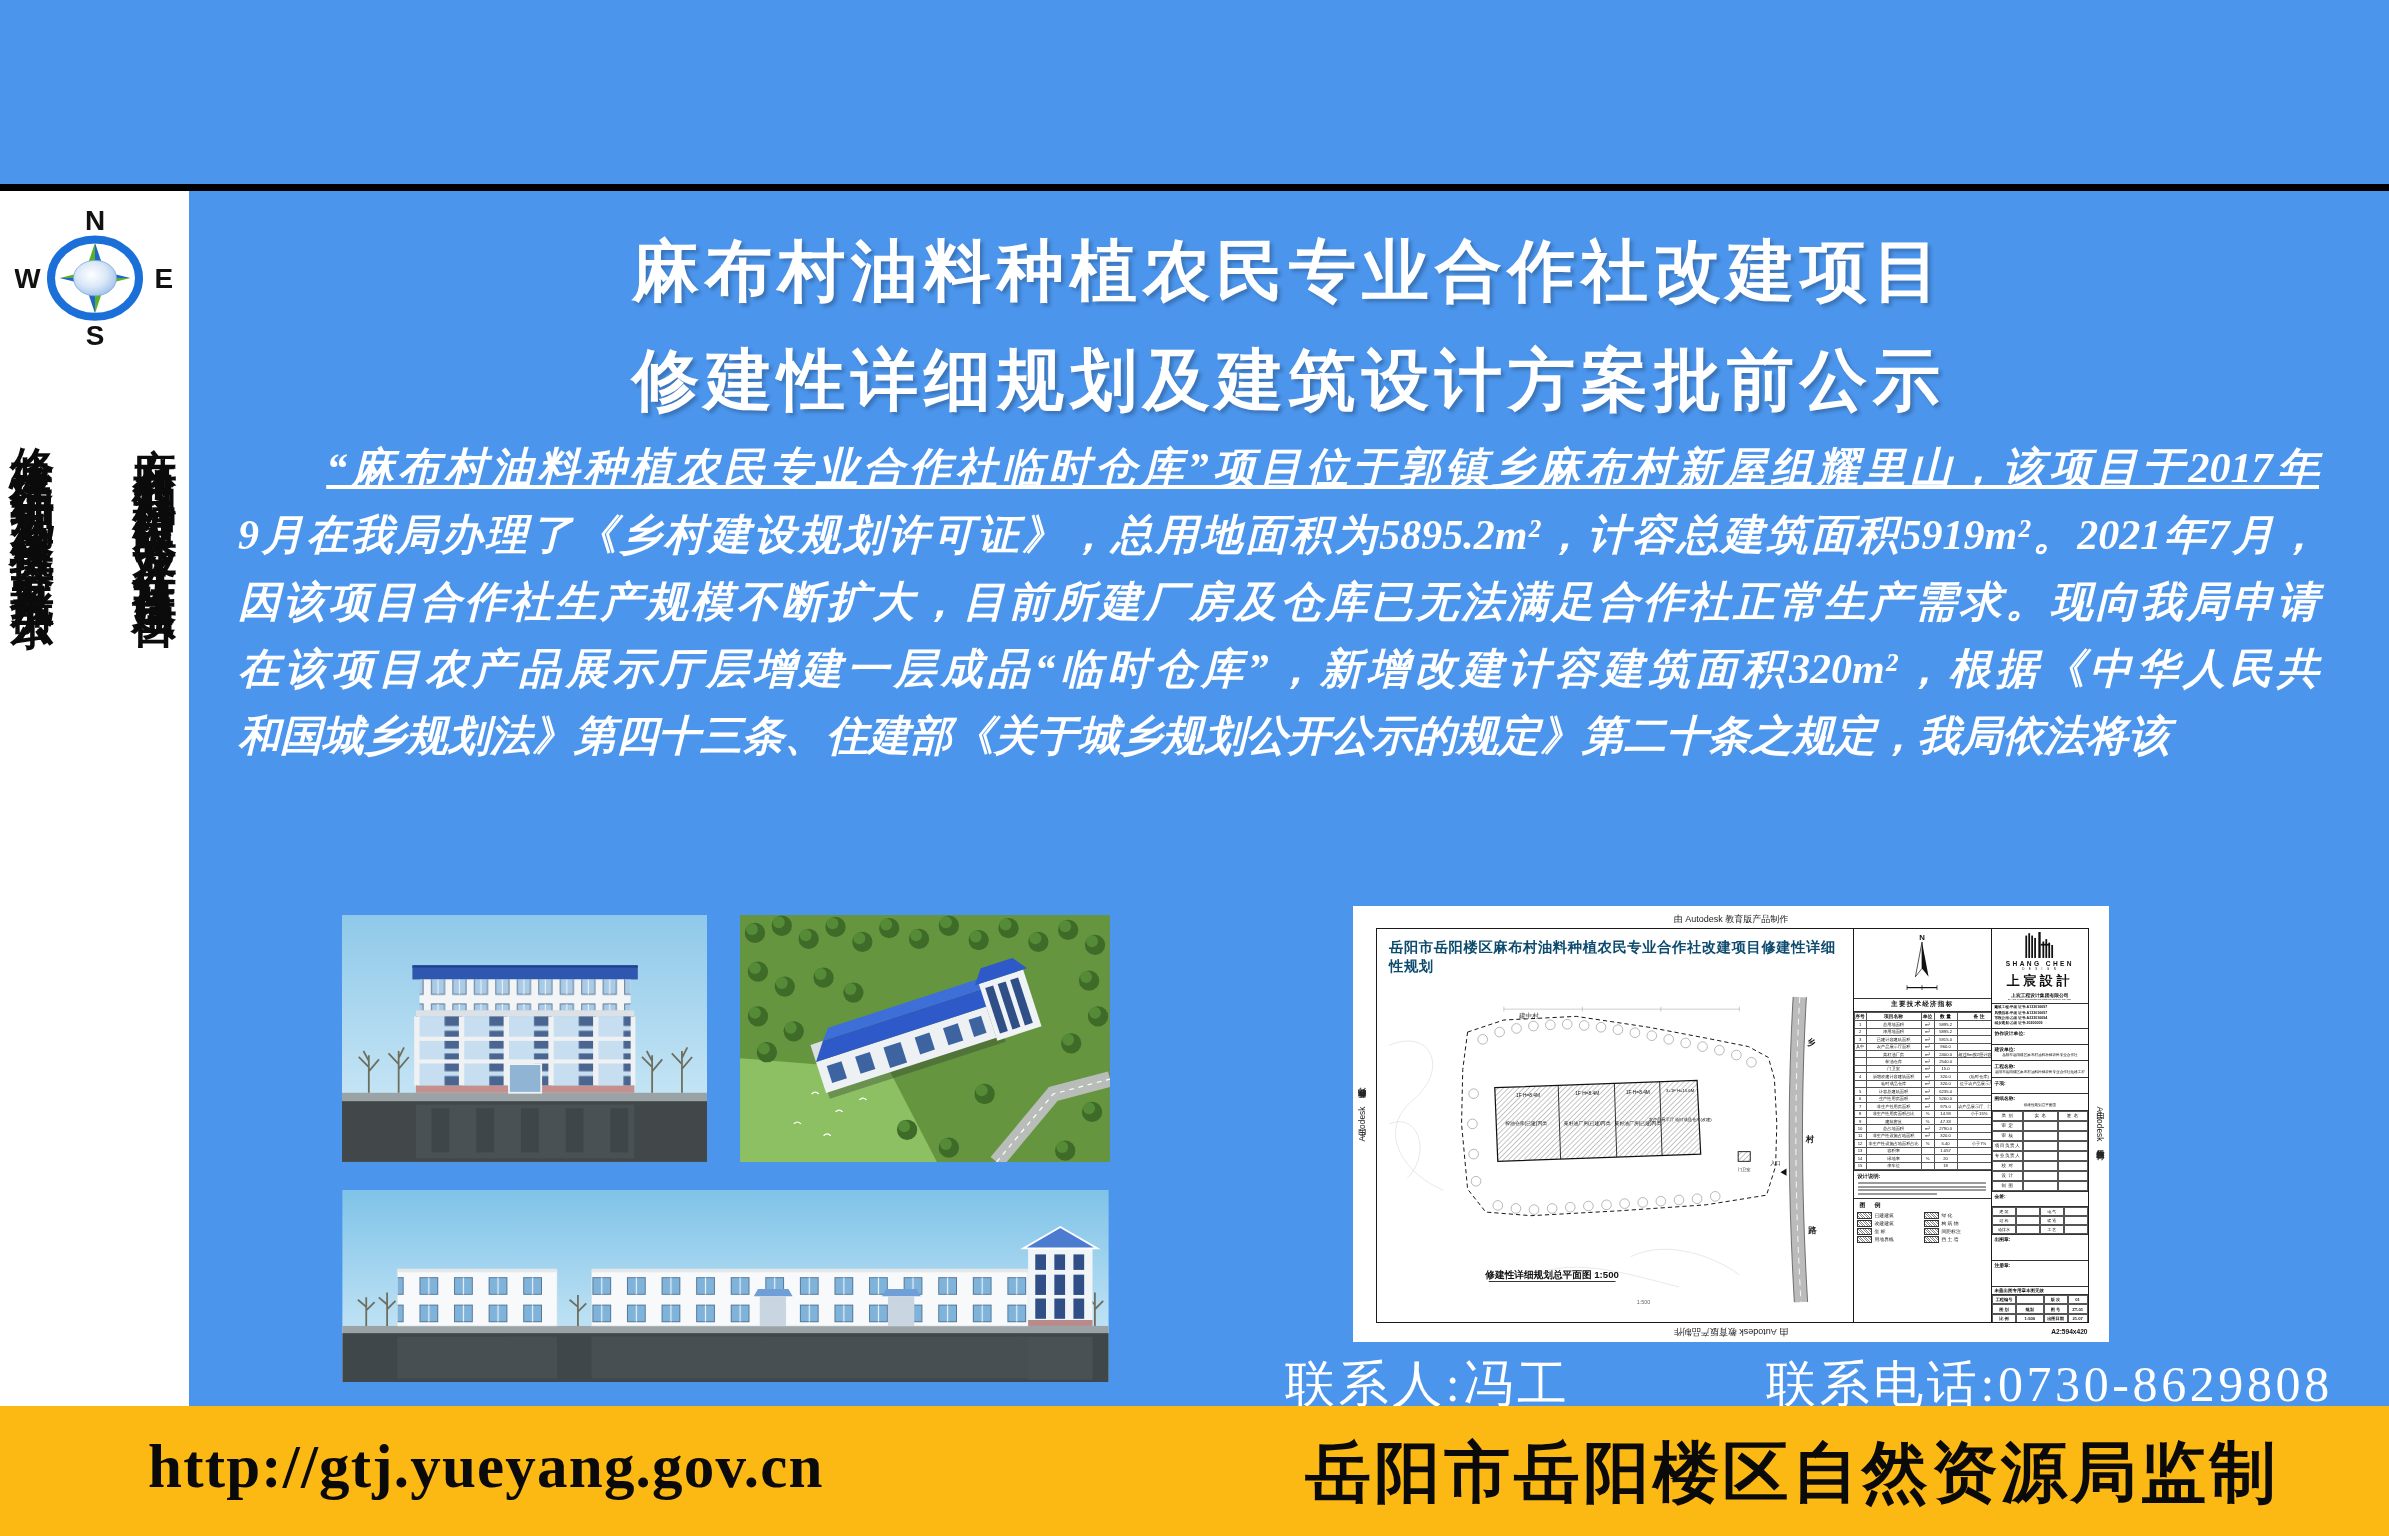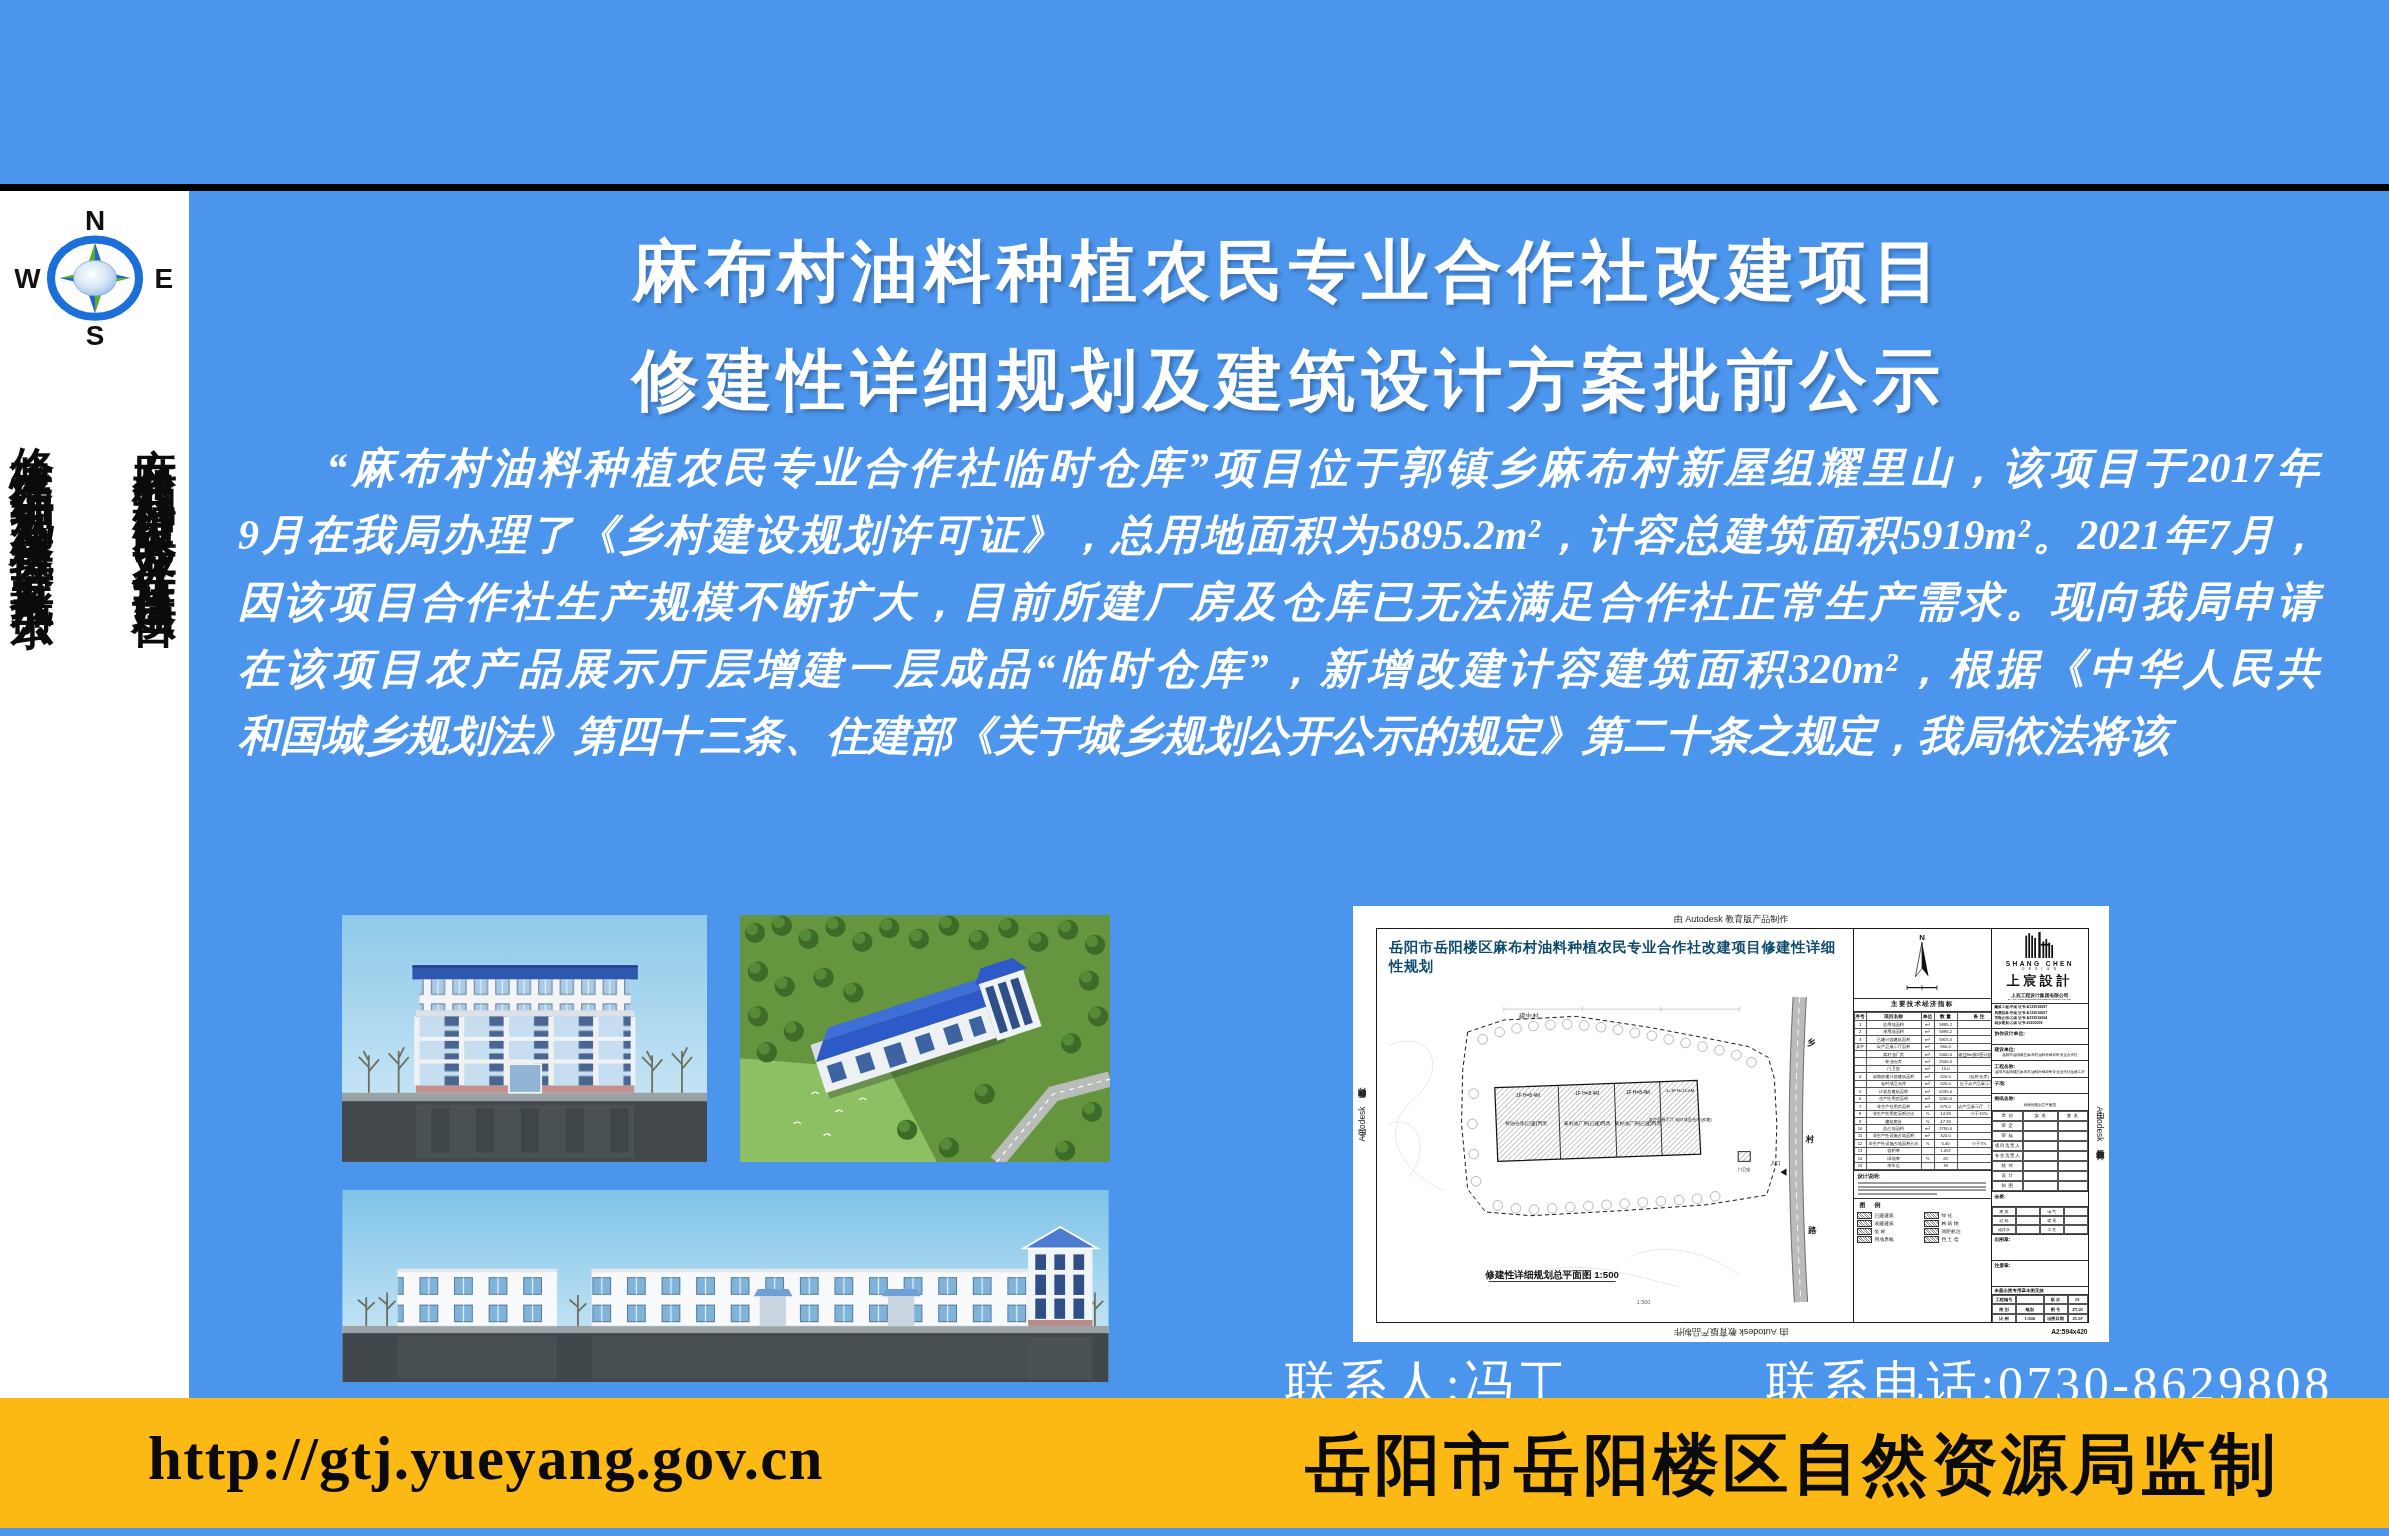--- a/index.html
+++ b/index.html
@@ -38,21 +38,21 @@
     font-size:67px; letter-spacing:6px; text-shadow:3px 3px 3.6px rgba(0,0,0,0.22);
   }
   .main-title.t1 { margin-top:35px; }
   .main-title.t2 { margin-top:18px; }
   .body-text { position:absolute; left:49px; right:70px; top:244px; }
   .body-line {
     color:#fff; font-size:42px; line-height:67px; font-weight:600; font-style:italic;
     text-align:justify; text-align-last:justify; text-justify:inter-character;
     font-family:"Liberation Serif", serif; white-space:nowrap0;
   }
-  .body-line:first-child { text-indent:2.1em; }
+  .body-line:first-child { text-indent:2.1em;text-decoration:underline; }
   .body-line:last-child { text-align-last:left; }
 
   
   .img-box { position:absolute; overflow:hidden; }
   .img-elev-front { left:153px; top:724px; width:365px; height:247px; }
   .img-aerial     { left:551px; top:724px; width:370px; height:247px; }
   .img-elev-wide  { left:153px; top:999px; width:767px; height:192px; }
 
   
   .doc {
@@ -114,21 +114,21 @@
   .meta-grid > div { border:0.3px solid #555; font-size:4.2px; text-align:center; padding:1.2px 0; font-weight:700; }
   .doc-paper { position:absolute; right:21.5px; bottom:7.2px; font-size:6.6px; font-weight:700; color:#111; }
 
   
   .contact-person, .contact-phone {
     position:absolute; color:#fff; font-size:50px; letter-spacing:3.6px; white-space:nowrap;
     font-family:"Liberation Serif", serif; font-weight:500;
   }
   .contact-person { left:1096px; top:1160px; }
   .contact-phone  { left:1577px; top:1160px; }
-  .footer { position:absolute; left:0; bottom:8px; width:100%; height:130px; background:#FCB813; }
+  .footer { position:absolute; left:0; bottom:0; width:100%; height:130px; background:#FCB813; }
   .footer-url {
     position:absolute; left:148px; top:26px; font-size:61px; color:#0a0a0a;
     font-family:"Liberation Serif", serif; font-weight:600; letter-spacing:1.2px;
   }
   .footer-agency {
     position:absolute; left:1305px; top:21.5px; font-size:66px; color:#0a0a0a; font-weight:700;
     font-family:Liberation Serif, serif; letter-spacing:3.6px; white-space:nowrap;
   }
 </style>
 </head>

